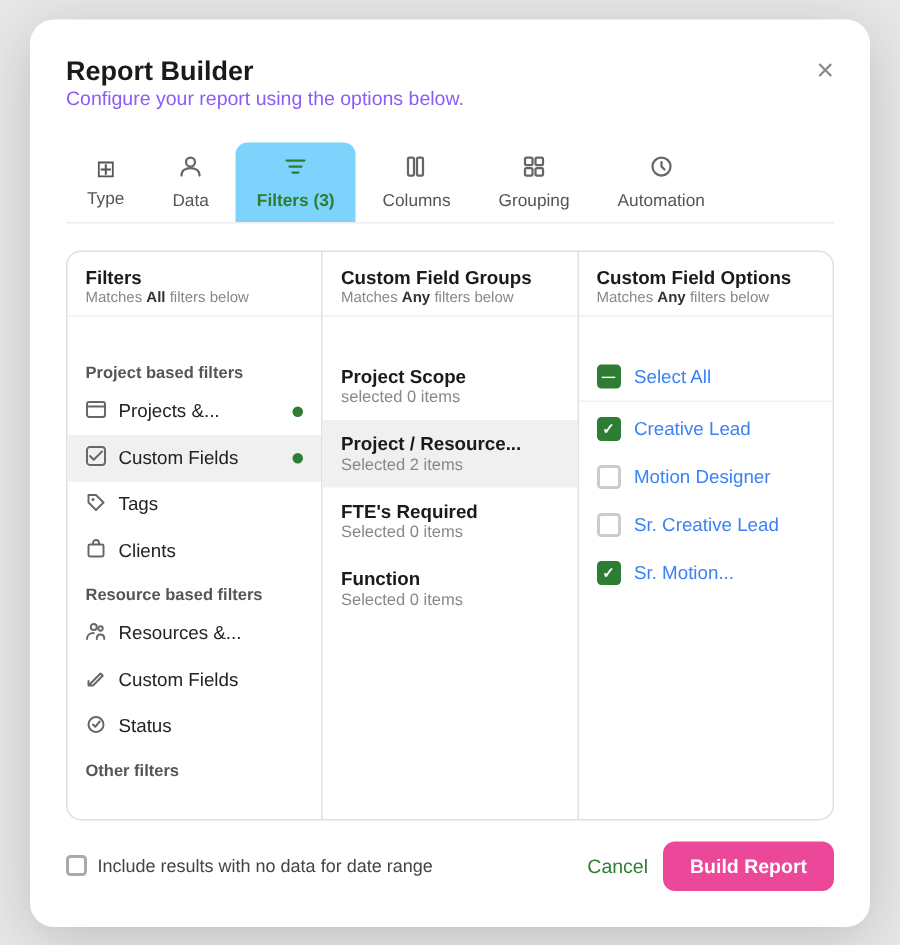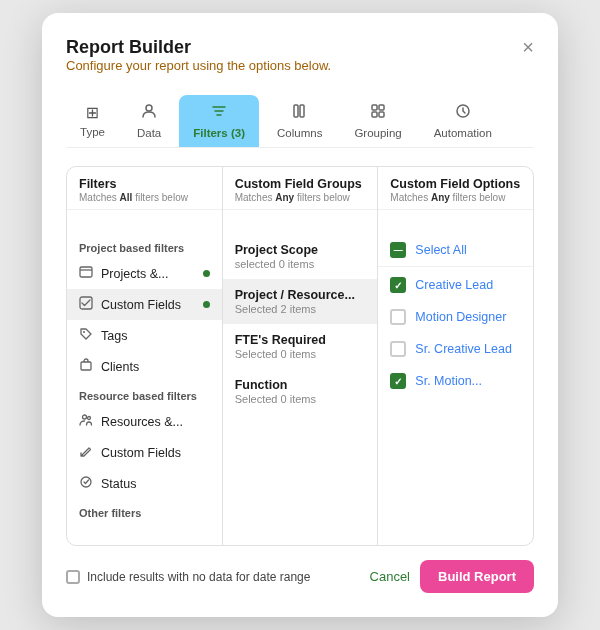--- a/index.html
+++ b/index.html
@@ -7,40 +7,40 @@
       background: #e8e8e8;
       display: flex;
       align-items: center;
       justify-content: center;
       min-height: 100vh;
       font-family: -apple-system, BlinkMacSystemFont, 'Segoe UI', sans-serif;
     }
     .modal {
       background: #fff;
       border-radius: 16px;
-      width: 516px;
+      width: 560px;
       min-height: 590px;
       padding: 24px;
       box-shadow: 0 8px 40px rgba(0,0,0,0.18);
       position: relative;
     }
     .modal-header {
       display: flex;
       justify-content: space-between;
       align-items: flex-start;
       margin-bottom: 6px;
     }
     .modal-title {
       font-size: 18px;
       font-weight: 700;
       color: #1a1a1a;
     }
     .modal-subtitle {
       font-size: 13px;
-      color: #a16207;
+      color: #8b5cf6;
       margin-bottom: 16px;
     }
     .close-btn {
       background: none;
       border: none;
       font-size: 20px;
       color: #888;
       cursor: pointer;
       line-height: 1;
       padding: 0;

